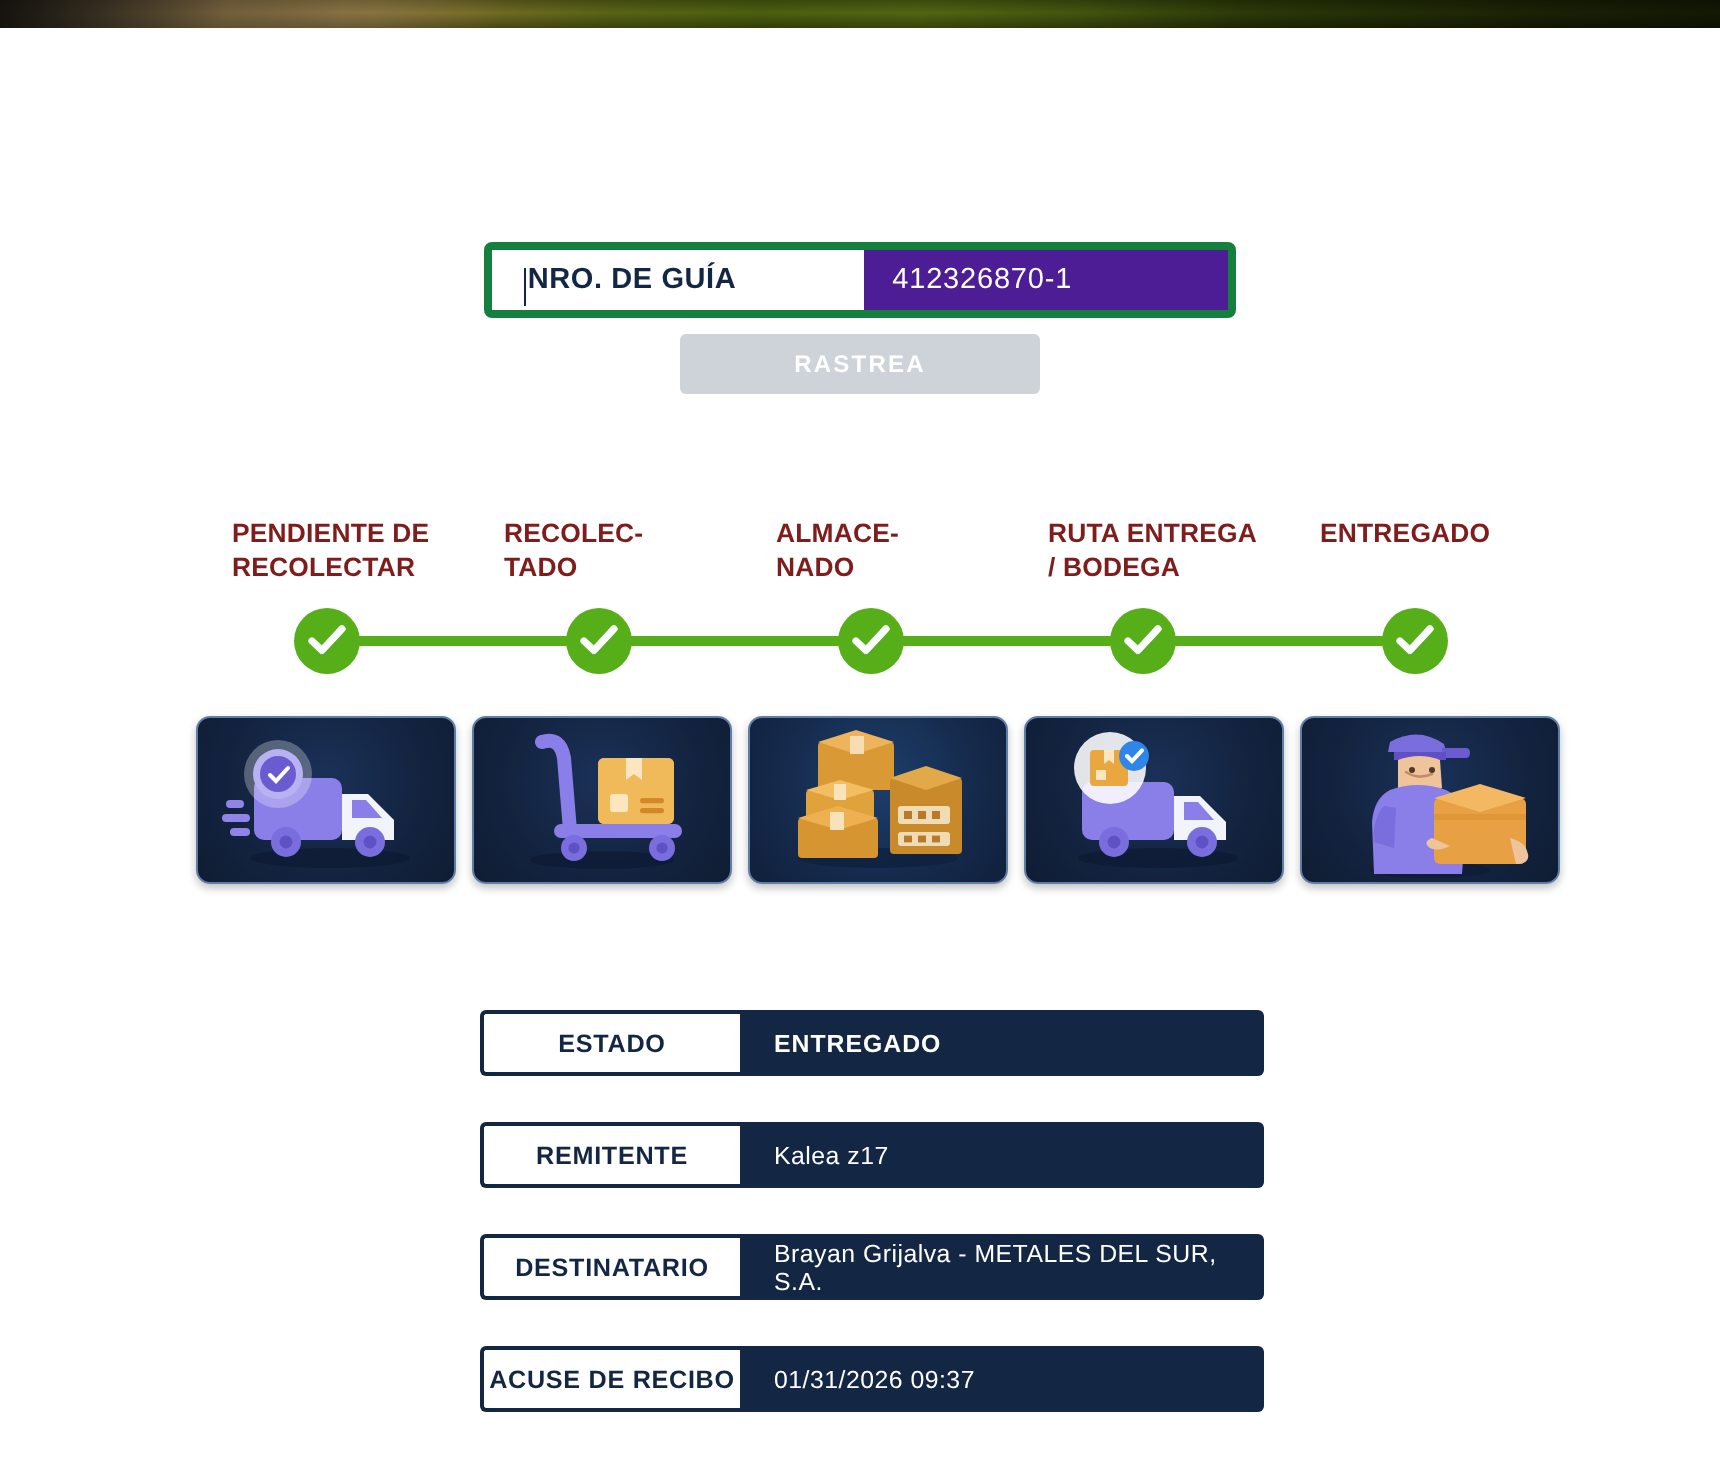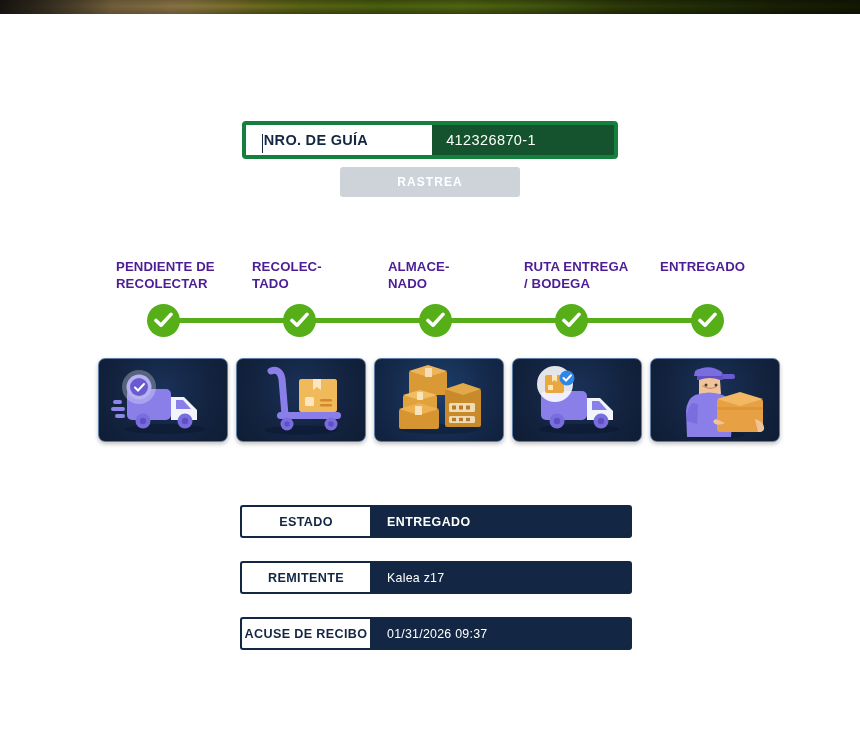--- a/index.html
+++ b/index.html
@@ -81,21 +81,21 @@
   }
   .search-caret {
     position: absolute;
     left: 16px;
     top: 9px;
     width: 1px;
     height: 19px;
     background: #132744;
   }
   .search-value {
-    background: #14532d;
+    background: #4c1d95;
     color: #ffffff;
     font-size: 14.5px;
     letter-spacing: 0.4px;
     display: flex;
     align-items: center;
     padding: 0 22px 0 14px;
     min-width: 146px;
     margin-left: 48px;
   }
 
@@ -133,21 +133,21 @@
   .steps-row {
     display: flex;
     position: relative;
     width: 100%;
   }
   .step {
     width: 136px;
     position: relative;
   }
   .step-label {
-    color: #4c1d95;
+    color: #7f1d1d;
     font-size: 13.2px;
     font-weight: bold;
     line-height: 17px;
     letter-spacing: 0.1px;
     white-space: pre-line;
     padding-left: 18px;
     min-height: 34px;
   }
   .step-mark {
     position: relative;
@@ -450,19 +450,23 @@
   <div class="detail-row">
     <div class="detail-label">ESTADO</div>
     <div class="detail-value bold">ENTREGADO</div>
   </div>
 
   <div class="detail-row">
     <div class="detail-label">REMITENTE</div>
     <div class="detail-value">Kalea z17</div>
   </div>
 
+  <div class="detail-row">
+    <div class="detail-label">DESTINATARIO</div>
+    <div class="detail-value">Brayan Grijalva - METALES DEL SUR, S.A.</div>
+  </div>
 
   <div class="detail-row">
     <div class="detail-label">ACUSE DE RECIBO</div>
     <div class="detail-value">01/31/2026 09:37</div>
   </div>
 
 </div>
 
 </body></html>

